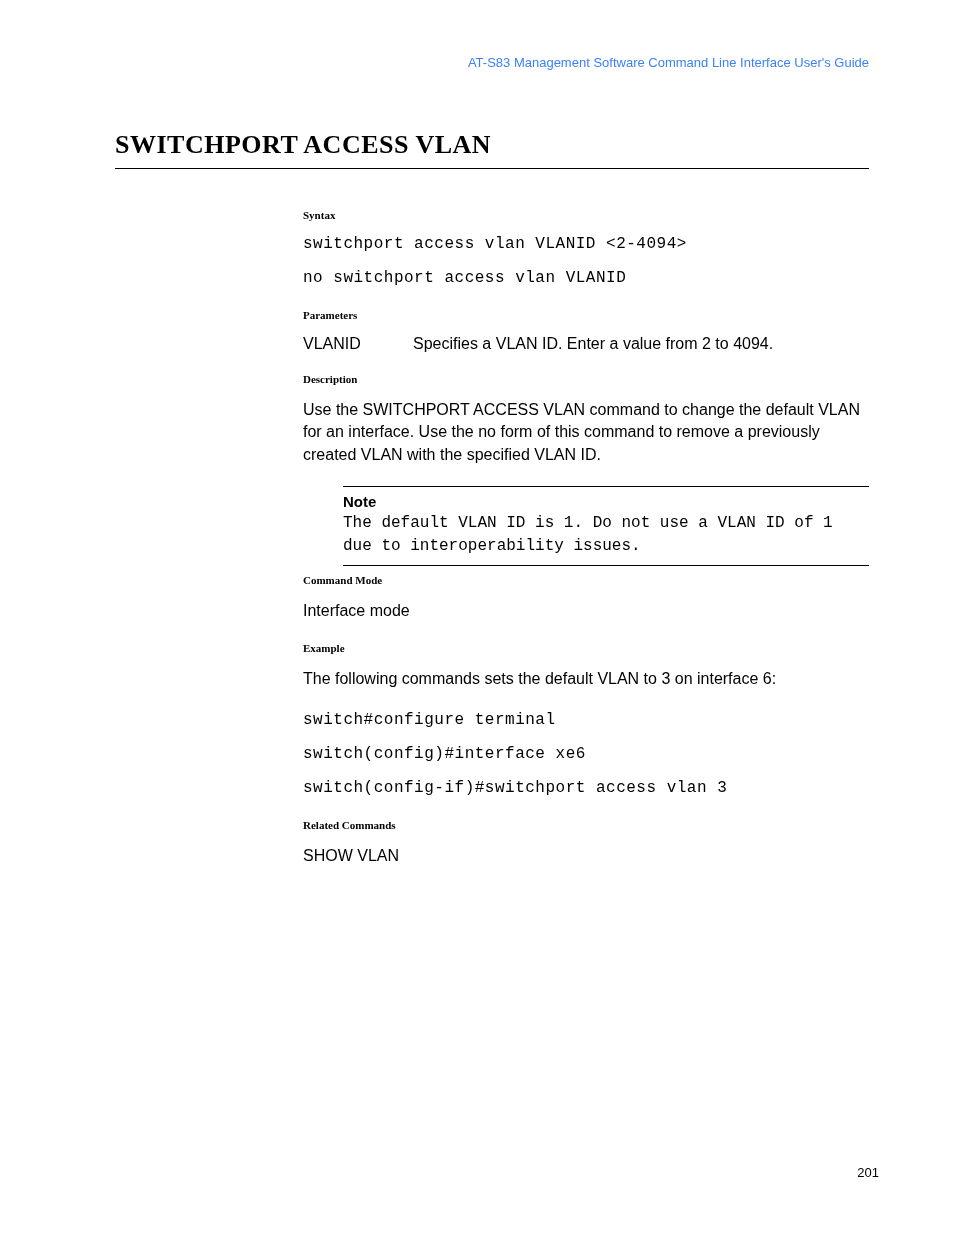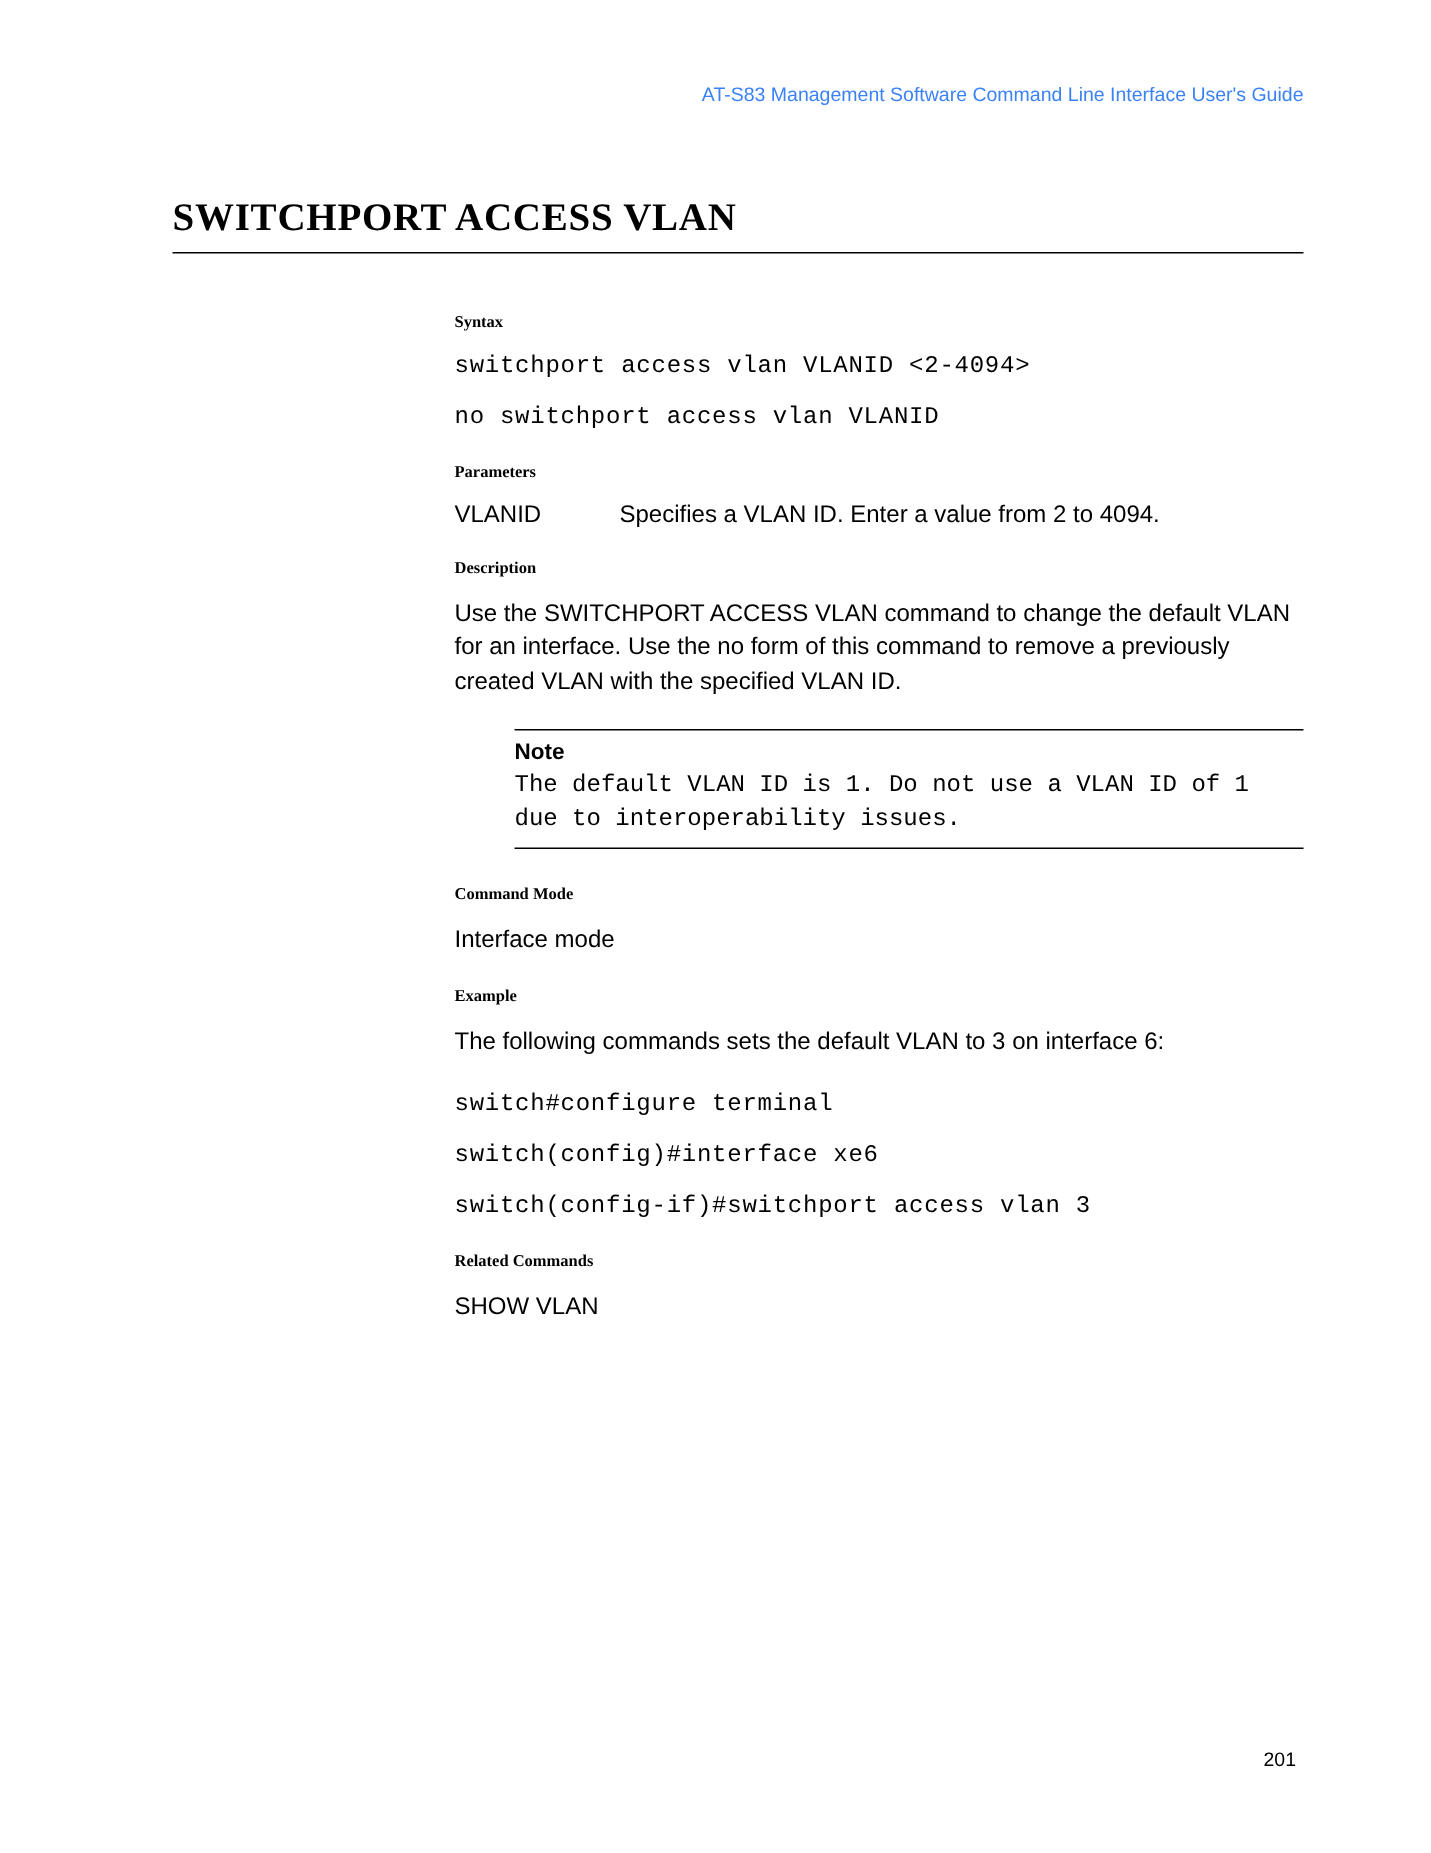--- a/index.html
+++ b/index.html
@@ -64,40 +64,40 @@
     }
     .body-text {
       font-family: Arial, Helvetica, sans-serif;
       font-size: 16px;
       line-height: 1.4;
       margin-bottom: 20px;
     }
     .note-box {
       margin-left: 40px;
       margin-right: 0;
-      margin-bottom: 24px;
+      margin-bottom: 8px;
       border-top: 1px solid #000000;
       border-bottom: 1px solid #000000;
       padding: 6px 0 8px 0;
     }
     .note-label {
       font-family: Arial, Helvetica, sans-serif;
       font-size: 15px;
       font-weight: bold;
       margin-bottom: 2px;
     }
     .note-text {
       font-family: Liberation Mono, monospace;
       font-size: 16px;
       line-height: 1.4;
     }
     .page-number {
       position: absolute;
       bottom: 55px;
-      right: 90px;
+      right: 75px;
       font-size: 13px;
       font-family: Arial, Helvetica, sans-serif;
     }
     .spacer-sm { height: 6px; }
   </style>
 </head>
 <body>
 
 <div class="page">
 

